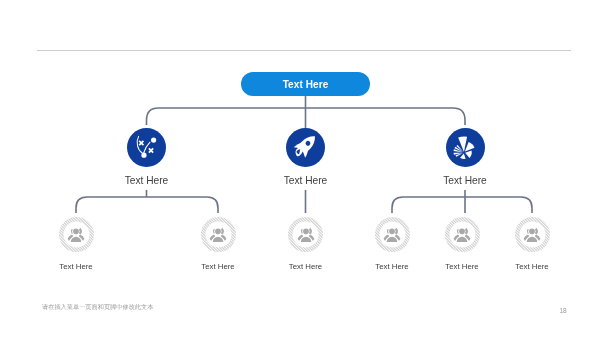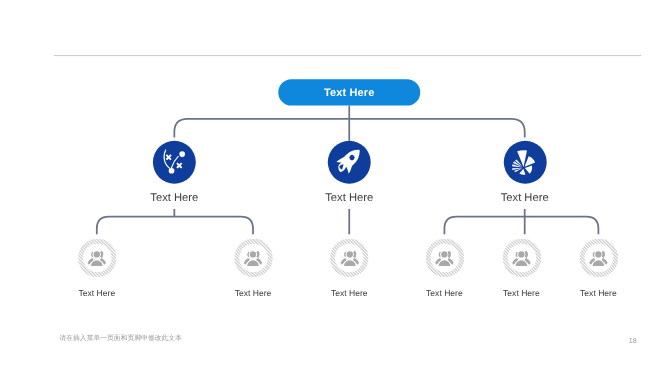--- a/index.html
+++ b/index.html
@@ -1,17 +1,17 @@
 <!DOCTYPE html>
 <html><head>
 <meta charset="utf-8">
 <style>
   html,body{margin:0;padding:0;}
   body{width:600px;height:337px;background:#fff;font-family:"Liberation Sans",sans-serif;overflow:hidden;}
-  .slide{position:absolute;left:16px;top:0;width:534px;height:337px;background:#fff;}
+  .slide{position:absolute;left:4px;top:0;width:534px;height:337px;background:#fff;}
   .rule{position:absolute;left:33px;top:49.5px;width:534px;height:1.2px;background:#cdcdcd;}
   svg.diagram{position:absolute;left:0;top:0;width:600px;height:337px;}
   .footer{position:absolute;left:38px;top:303px;font-size:6.2px;color:#9b9b9b;}
   .pageno{position:absolute;left:555.5px;top:307px;font-size:6.5px;color:#9b9b9b;}
   .pill{position:absolute;left:237px;top:72px;width:129px;height:24px;border-radius:12px;background:#0e87dd;
         color:#fff;font-size:10px;font-weight:bold;display:flex;align-items:center;justify-content:center;letter-spacing:.1px;}
   .l2{position:absolute;top:128px;width:0;}
   .l2circ{position:absolute;left:-19.5px;top:0;width:39px;height:39px;border-radius:50%;background:#0e3d9c;
           display:flex;align-items:center;justify-content:center;}
   .l2circ svg{width:39px;height:39px;}

